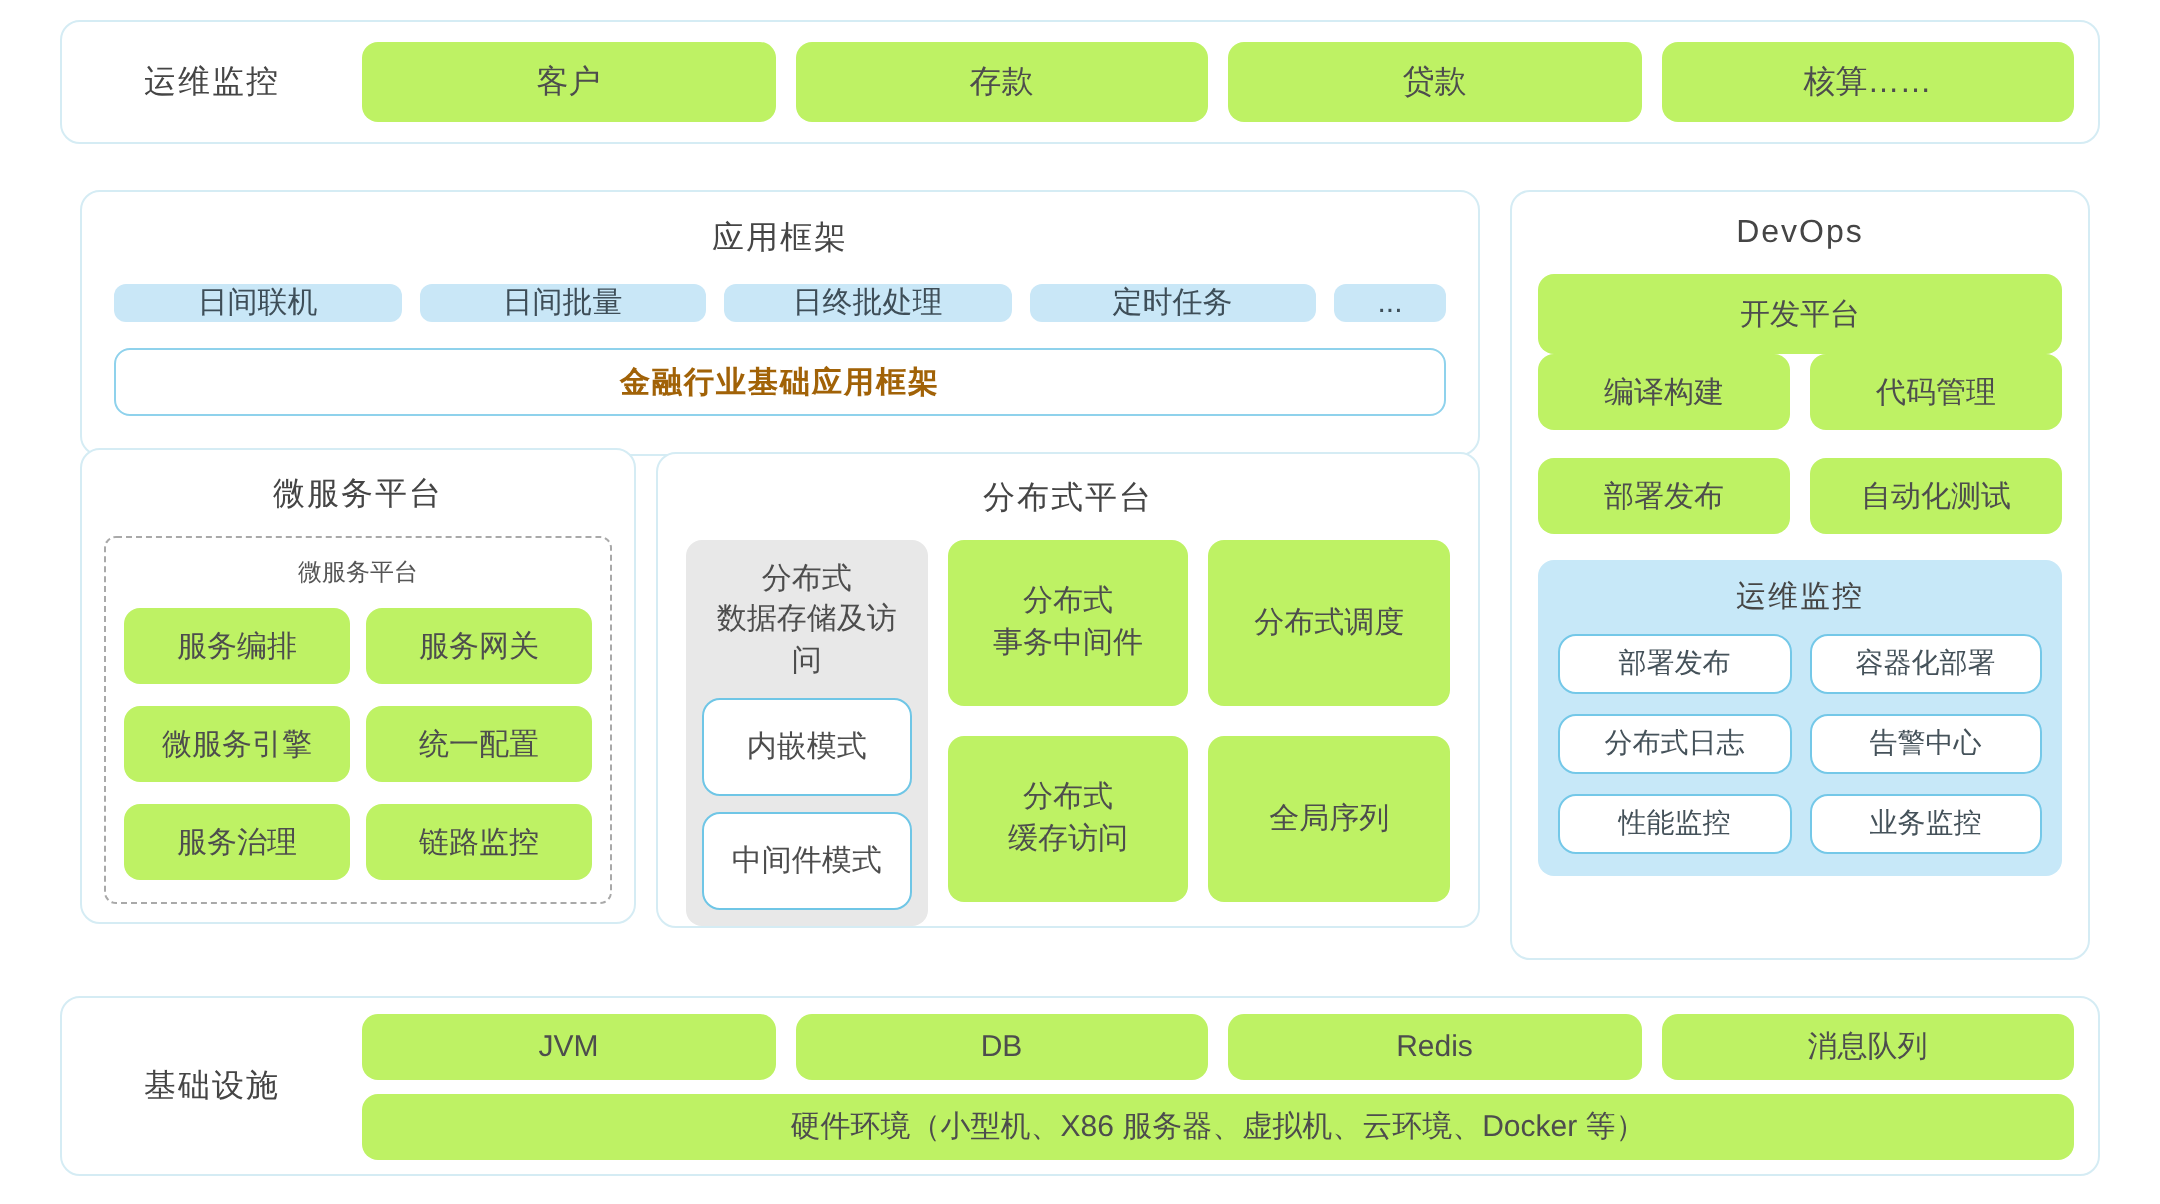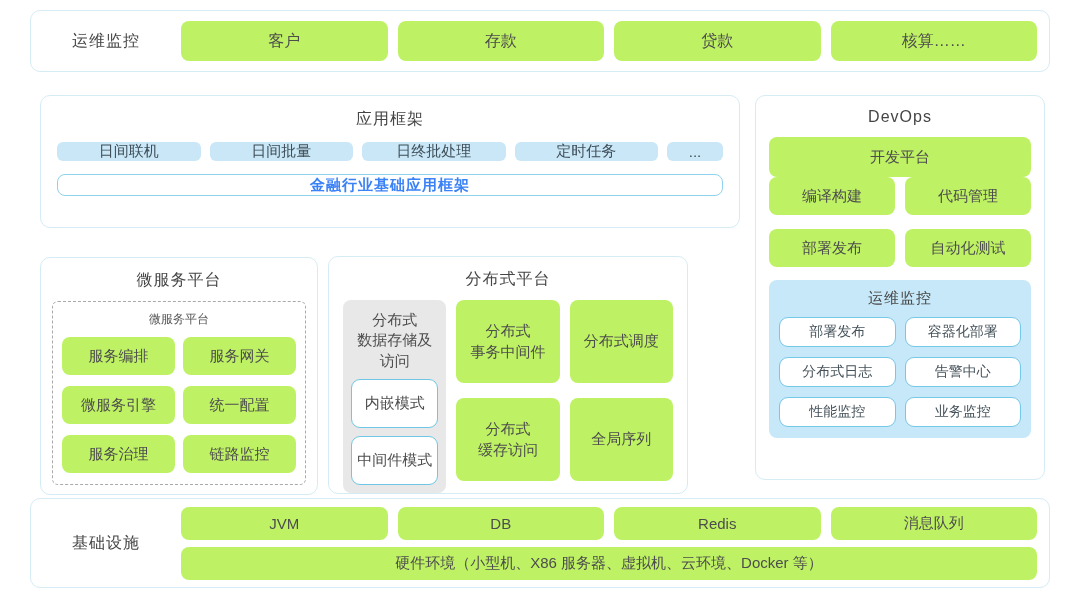--- a/index.html
+++ b/index.html
@@ -20,41 +20,41 @@
   .business-card { left: 30px; top: 10px; width: 1020px; height: 62px; display: flex; align-items: center; padding-right: 12px; }
   .layer-label { width: 150px; flex: 0 0 150px; text-align: center; font-size: 16px; font-weight: 500; color: #454545; letter-spacing: 1px; }
   .business-row { flex: 1; display: flex; gap: 10px; }
   .business-row .gray-box { flex: 1; height: 40px; font-size: 16px; }
 
   
   .appfw-card { left: 40px; top: 95px; width: 700px; height: 133px; padding: 13px 16px 0; }
   .appfw-row { display: flex; gap: 9px; margin-top: 12px; }
   .appfw-row .blue-box { flex: 1; height: 19px; }
   .appfw-row .blue-box.small { flex: 0 0 56px; }
-  .base-framework { margin-top: 13px; height: 22px; border: 1px solid #8fd2ec; border-radius: 8px; display: flex; align-items: center; justify-content: center; font-size: 15px; font-weight: 700; color: #3b82f6; letter-spacing: 1px; }
+  .base-framework { margin-top: 13px; height: 34px; border: 1px solid #8fd2ec; border-radius: 8px; display: flex; align-items: center; justify-content: center; font-size: 15px; font-weight: 700; color: #a16207; letter-spacing: 1px; }
 
   
   .devops-card { left: 755px; top: 95px; width: 290px; height: 385px; padding: 12px 13px; }
   .devops-platform { margin-top: 11px; height: 40px; }
   .devops-grid { display: grid; grid-template-columns: 1fr 1fr; gap: 14px 10px; }
   .devops-grid .gray-box { height: 38px; }
   .monitor-panel { margin-top: 13px; background: #c7e8f8; border-radius: 8px; padding: 9px 10px 11px; }
   .monitor-title { font-size: 15px; }
   .monitor-grid { margin-top: 9px; display: grid; grid-template-columns: 1fr 1fr; gap: 10px 9px; }
   .monitor-grid .chip { height: 30px; }
 
   
-  .micro-card { left: 40px; top: 257px; width: 278px; height: 238px; padding: 12px 11px 11px; }
+  .micro-card { left: 40px; top: 224px; width: 278px; height: 238px; padding: 12px 11px 11px; }
   .dashed-wrap { margin-top: 10px; border: 1px dashed #a9a9a9; border-radius: 6px; padding: 9px 9px 11px; }
   .inner-title { text-align: center; font-size: 12px; color: #555555; }
   .micro-grid { margin-top: 9px; display: grid; grid-template-columns: 1fr 1fr; gap: 11px 8px; }
   .micro-grid .gray-box { height: 38px; }
 
   
-  .dist-card { left: 328px; top: 256px; width: 360px; height: 238px; padding: 12px 14px 13px; }
+  .dist-card { left: 328px; top: 226px; width: 412px; height: 238px; padding: 12px 14px 13px; }
   .dist-body { margin-top: 10px; display: flex; gap: 10px; height: 181px; }
   .dist-col { flex: 1; display: flex; flex-direction: column; gap: 15px; }
   .dist-col .gray-box { flex: 1; }
   .storage-box { flex: 1; background: #e8e8e8; border-radius: 8px; padding: 10px 8px 8px; display: flex; flex-direction: column; }
   .storage-title { font-size: 15px; color: #4d4d4d; }
   .mode-box { height: 49px; margin-top: 8px; background: #ffffff; border: 1px solid #6fc6e6; border-radius: 9px; display: flex; align-items: center; justify-content: center; font-size: 15px; color: #4d4d4d; }
 
   
   .infra-card { left: 30px; top: 498px; width: 1020px; height: 90px; display: flex; align-items: center; padding-right: 12px; }
   .infra-content { flex: 1; display: flex; flex-direction: column; gap: 7px; }

